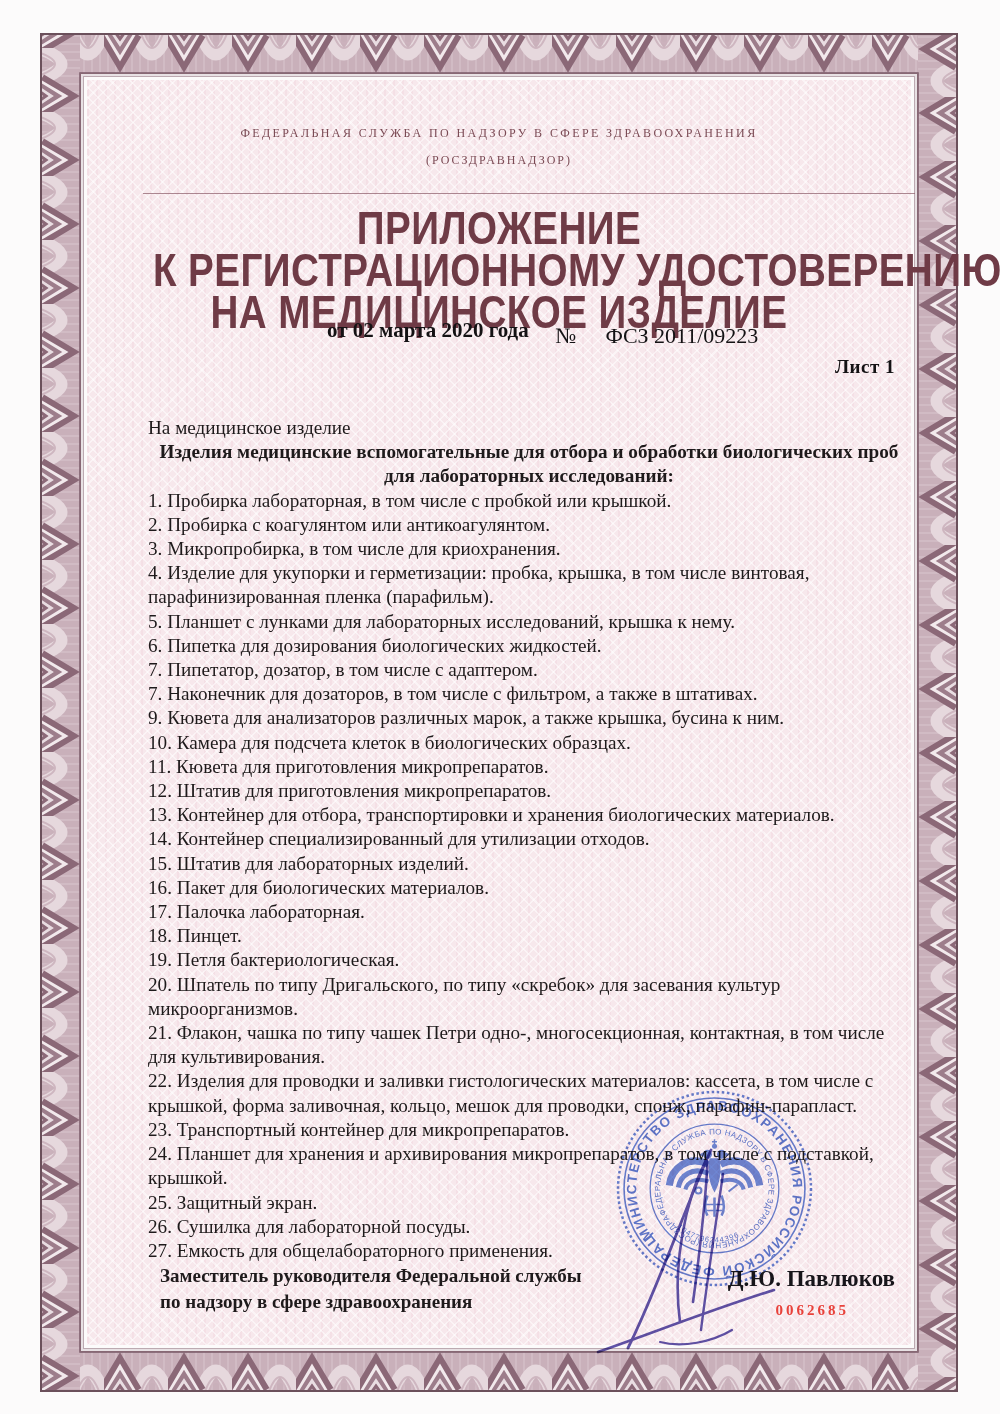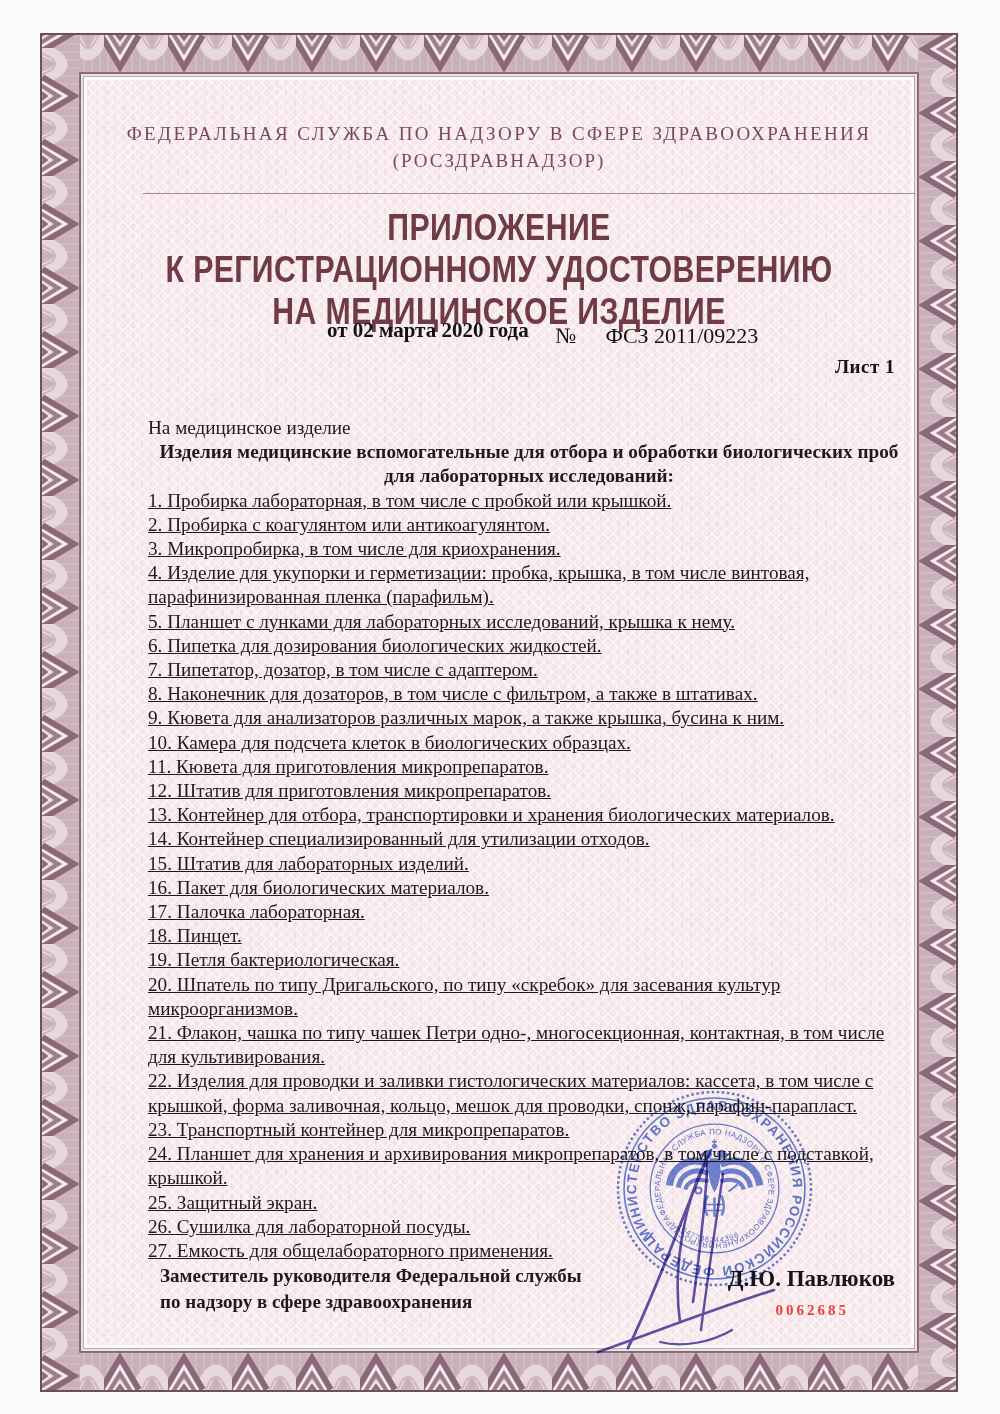--- a/index.html
+++ b/index.html
@@ -6,33 +6,33 @@
   .page{position:relative;width:1000px;height:1414px;background:#fcfbfb;font-family:"Liberation Serif",serif;}
   .frame-svg{position:absolute;left:40px;top:33px;}
   .inner-line{position:absolute;left:80px;top:73px;right:82px;bottom:62px;border:1.5px solid #876874;box-shadow:inset 0 0 0 2px rgba(255,255,255,.65), inset 0 0 0 3px rgba(135,104,116,.55);}
   .content{position:absolute;left:87px;top:80px;right:89px;bottom:69px;
     background-color:#f7e8ec;
     background-image:
       repeating-linear-gradient(45deg, rgba(255,255,255,.5) 0 1.5px, rgba(255,255,255,0) 1.5px 7px),
       repeating-linear-gradient(-45deg, rgba(255,255,255,.5) 0 1.5px, rgba(255,255,255,0) 1.5px 7px),
       repeating-linear-gradient(90deg, rgba(238,205,215,.3) 0 2px, rgba(0,0,0,0) 2px 9px);
   }
-  .org{position:absolute;top:40px;left:0;right:0;text-align:center;color:#7a4a54;font-size:19px;letter-spacing:2.4px;line-height:27px;}
+  .org{position:absolute;top:40px;left:0;right:0;text-align:center;color:#7a4a54;font-size:12px;letter-spacing:2.4px;line-height:27px;}
   .org .l2{letter-spacing:2px;}
   .divider{position:absolute;top:113px;left:56px;width:772px;height:0;border-top:1px solid rgba(146,100,112,.75);}
-  .doc-title{position:absolute;top:127px;left:0;right:0;text-align:center;color:#6f3b46;font-family:"Liberation Sans",sans-serif;font-weight:700;font-size:36px;line-height:42px;}
+  .doc-title{position:absolute;top:127px;left:0;right:0;text-align:center;color:#6f3b46;font-family:"Liberation Sans",sans-serif;font-weight:700;font-size:46px;line-height:42px;}
   .doc-title .tline{display:block;transform:scaleX(.84);transform-origin:50% 50%;white-space:nowrap;letter-spacing:.5px;}
   .dateline{position:absolute;top:238px;left:0;right:0;height:30px;color:#141214;}
   .date-text{position:absolute;left:240px;font-weight:700;font-size:21px;}
   .reg-number{position:absolute;left:468px;top:5px;font-weight:400;font-size:22px;}
   .reg-number .num-val{margin-left:24px;}
   .sheet{position:absolute;top:276px;right:16px;font-weight:700;font-size:19px;color:#141214;letter-spacing:.5px;}
   .bodytext{position:absolute;top:336px;left:61px;width:762px;font-size:19.2px;line-height:24.2px;color:#1e1a1b;}
   .bold{font-weight:700;text-align:center;}
-  .item{font-weight:400;text-decoration:underline;}
+  .item{font-weight:400;}
   .footer-title{font-weight:700;line-height:25.5px;font-size:19px;margin-left:12px;}
   .signer-name{position:absolute;top:1186px;right:16px;font-weight:700;font-size:23px;color:#17151a;}
   .serial{position:absolute;top:1222px;right:62px;font-weight:700;font-size:15px;letter-spacing:3px;color:#e8423b;}
   .stamp-svg{position:absolute;left:612px;top:1086px;mix-blend-mode:multiply;opacity:.85;}
   .sig-svg{position:absolute;left:560px;top:1080px;mix-blend-mode:multiply;}
 </style>
 </head>
 <body>
 
 <div class="page">
@@ -104,21 +104,21 @@
       <div>На медицинское изделие</div>
       <div class="bold">Изделия медицинские вспомогательные для отбора и обработки биологических проб для лабораторных исследований:</div>
       <div>
           <div class="item">1. Пробирка лабораторная, в том числе с пробкой или крышкой.</div>
           <div class="item">2. Пробирка с коагулянтом или антикоагулянтом.</div>
           <div class="item">3. Микропробирка, в том числе для криохранения.</div>
           <div class="item">4. Изделие для укупорки и герметизации: пробка, крышка, в том числе винтовая, парафинизированная пленка (парафильм).</div>
           <div class="item">5. Планшет с лунками для лабораторных исследований, крышка к нему.</div>
           <div class="item">6. Пипетка для дозирования биологических жидкостей.</div>
           <div class="item">7. Пипетатор, дозатор, в том числе с адаптером.</div>
-          <div class="item">8. Наконечник для дозаторов, в том числе с фильтром, а также в штативах.</div>
+          <div class="item">7. Наконечник для дозаторов, в том числе с фильтром, а также в штативах.</div>
           <div class="item">9. Кювета для анализаторов различных марок, а также крышка, бусина к ним.</div>
           <div class="item">10. Камера для подсчета клеток в биологических образцах.</div>
           <div class="item">11. Кювета для приготовления микропрепаратов.</div>
           <div class="item">12. Штатив для приготовления микропрепаратов.</div>
           <div class="item">13. Контейнер для отбора, транспортировки и хранения биологических материалов.</div>
           <div class="item">14. Контейнер специализированный для утилизации отходов.</div>
           <div class="item">15. Штатив для лабораторных изделий.</div>
           <div class="item">16. Пакет для биологических материалов.</div>
           <div class="item">17. Палочка лабораторная.</div>
           <div class="item">18. Пинцет.</div>

